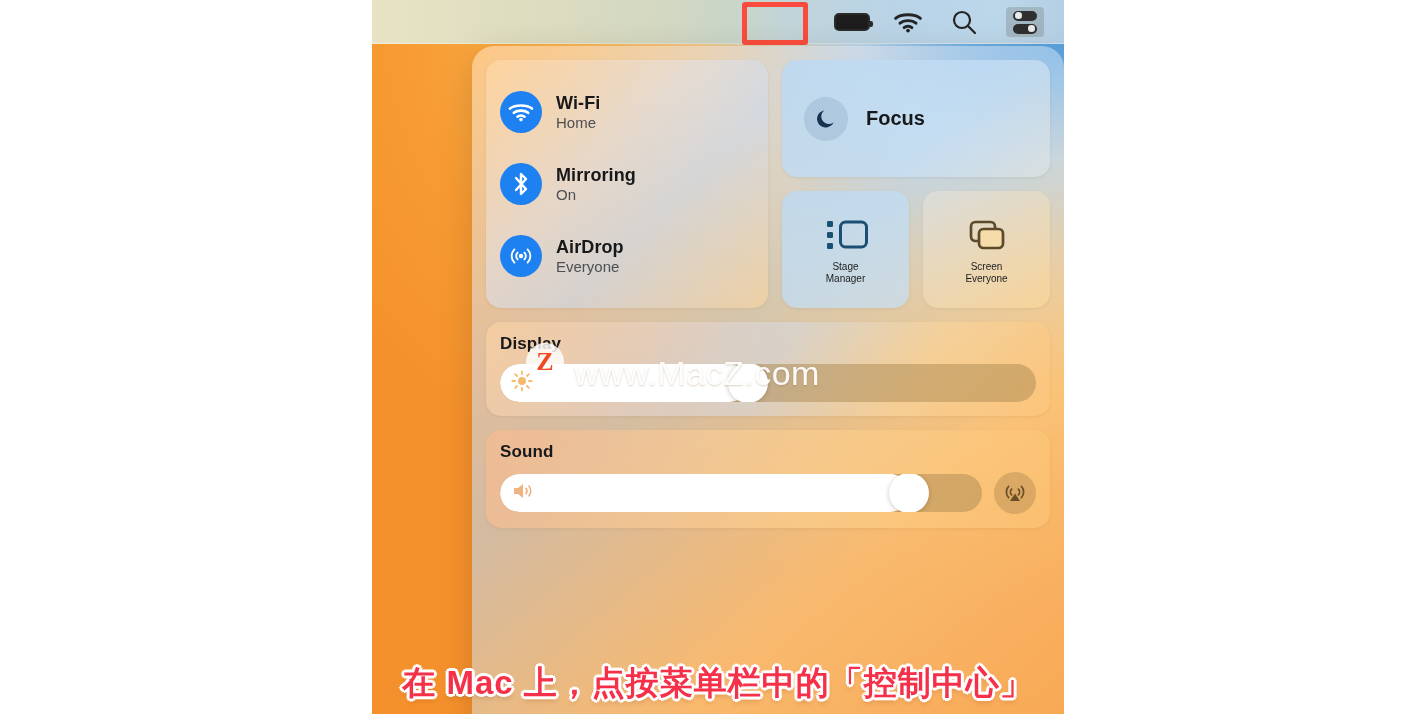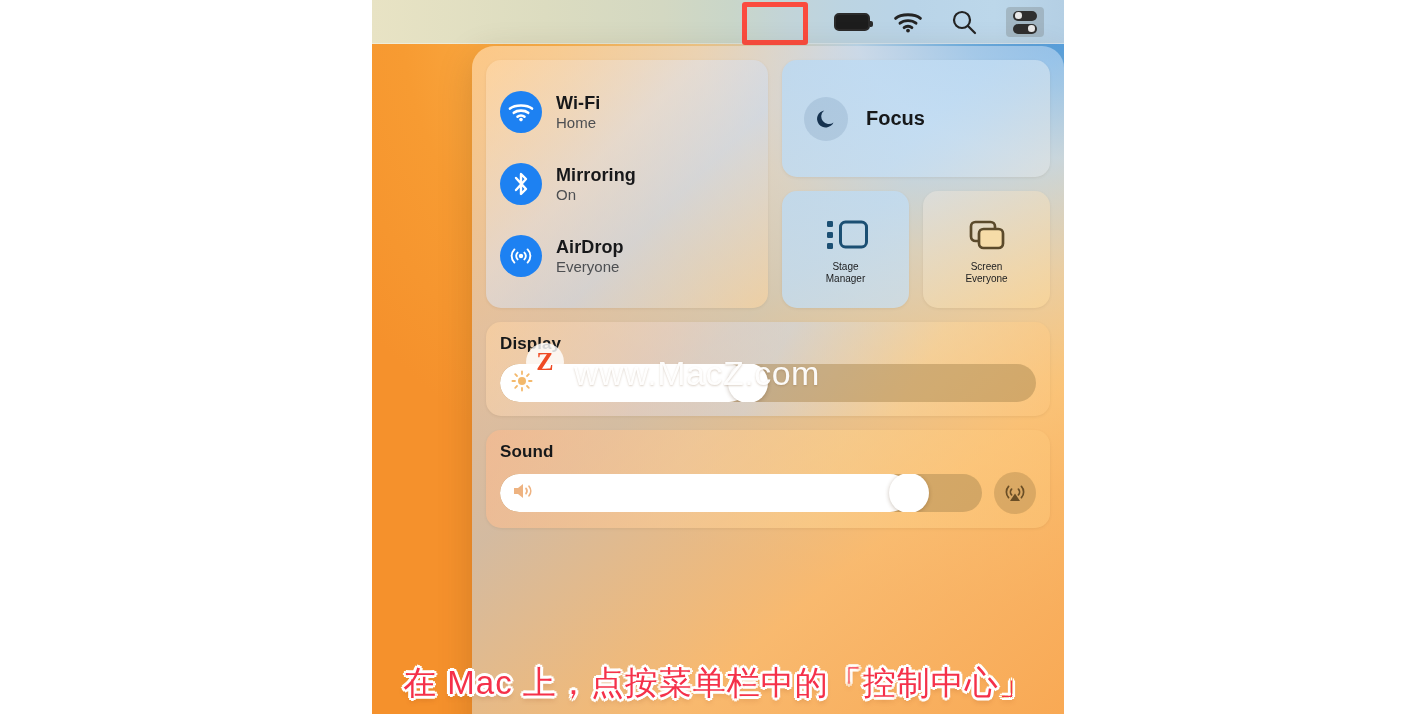--- a/index.html
+++ b/index.html
@@ -266,21 +266,21 @@
     letter-spacing: 0.5px;
     text-shadow: 0 1px 2px rgba(120,80,40,0.25);
     margin-top: 24px;
   }
 
   
   .subtitle {
     position: absolute;
     left: 0; right: 0; bottom: 8px;
     text-align: center;
-    font-size: 33px; font-weight: normal;
+    font-size: 33px; font-weight: bold;
     color: #f5314a;
     font-family: "Liberation Sans", sans-serif;
     letter-spacing: 1px;
     text-shadow:
       -2px -2px 0 #fff,  2px -2px 0 #fff,
       -2px  2px 0 #fff,  2px  2px 0 #fff,
       -3px  0   0 #fff,  3px  0   0 #fff,
        0   -3px 0 #fff,  0    3px 0 #fff,
        0    4px 5px rgba(150,60,20,0.35);
   }

